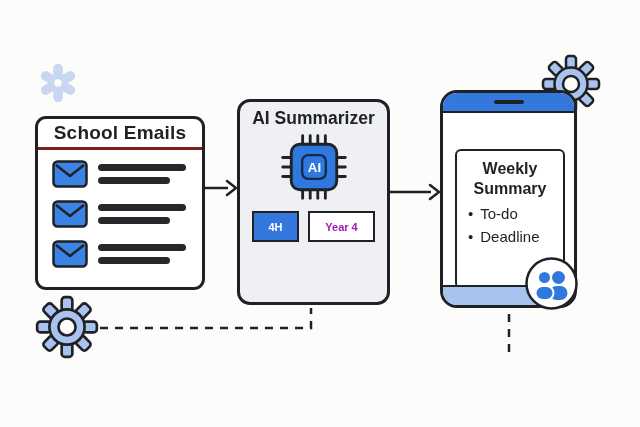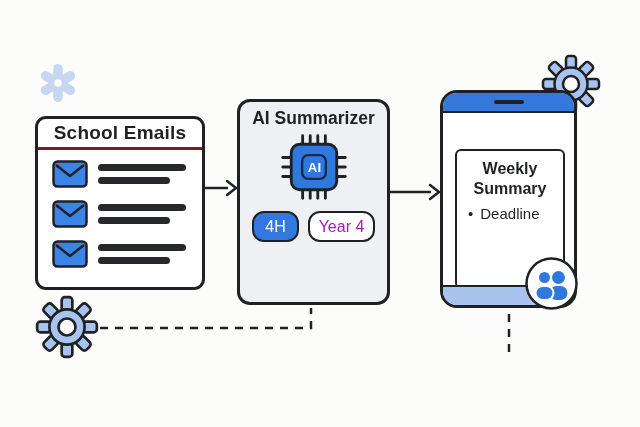--- a/index.html
+++ b/index.html
@@ -42,23 +42,23 @@
     border: 3px solid #1f2125;
     border-radius: 13px;
   }
   .ai-title {
     margin-top: 6px; text-align: center;
     font-size: 17.5px; font-weight: bold;
   }
   .chip-wrap { display: flex; justify-content: center; margin-top: 2px; }
   .tag-row { display: flex; gap: 9px; margin: 8px 12px 0 12px; }
   .tag {
-    height: 31px; border: 2.5px solid #1f2125; border-radius: 12px;
+    height: 31px; border: 2.5px solid #1f2125; border-radius: 0;
     display: flex; align-items: center; justify-content: center;
-    font-size: 16px; font-weight: normal; background: #ffffff;
+    font-size: 11px; font-weight: bold; background: #ffffff;
   }
   .tag-blue { background: #3478de; color: #ffffff; flex: 0 0 47px; }
   .tag-white { flex: 1; color: #a21caf; }
   .tag-full { margin: 8px 12px 0 12px; height: 30px; }
 
   
   .phone {
     left: 440px; top: 90px; width: 137px; height: 218px;
     background: #ffffff;
     border: 3px solid #1f2125;
@@ -209,20 +209,21 @@
     <path d="M42 4 L51 11 L42 18" stroke="#1f2125" stroke-width="2.5" fill="none" stroke-linecap="round" stroke-linejoin="round"></path>
   </svg>
 
   <div class="abs phone">
     <div class="phone-topbar">
       <div class="speaker"></div>
     </div>
     <div class="summary-card">
       <div class="summary-title">Weekly Summary</div>
       <ul class="summary-list">
+        <li>To-do</li>
         <li>Deadline</li>
       </ul>
     </div>
     <div class="phone-bottombar"></div>
   </div>
 
   <svg class="abs people-badge" width="55" height="55" viewBox="0 0 55 55">
     <circle cx="27.5" cy="27.5" r="25" fill="#ffffff" stroke="#1f2125" stroke-width="2.5"></circle>
     <circle cx="34.5" cy="21.5" r="6.5" fill="#2f79de"></circle>
     <rect x="25.5" y="30" width="18" height="14" rx="7" fill="#2f79de"></rect>

